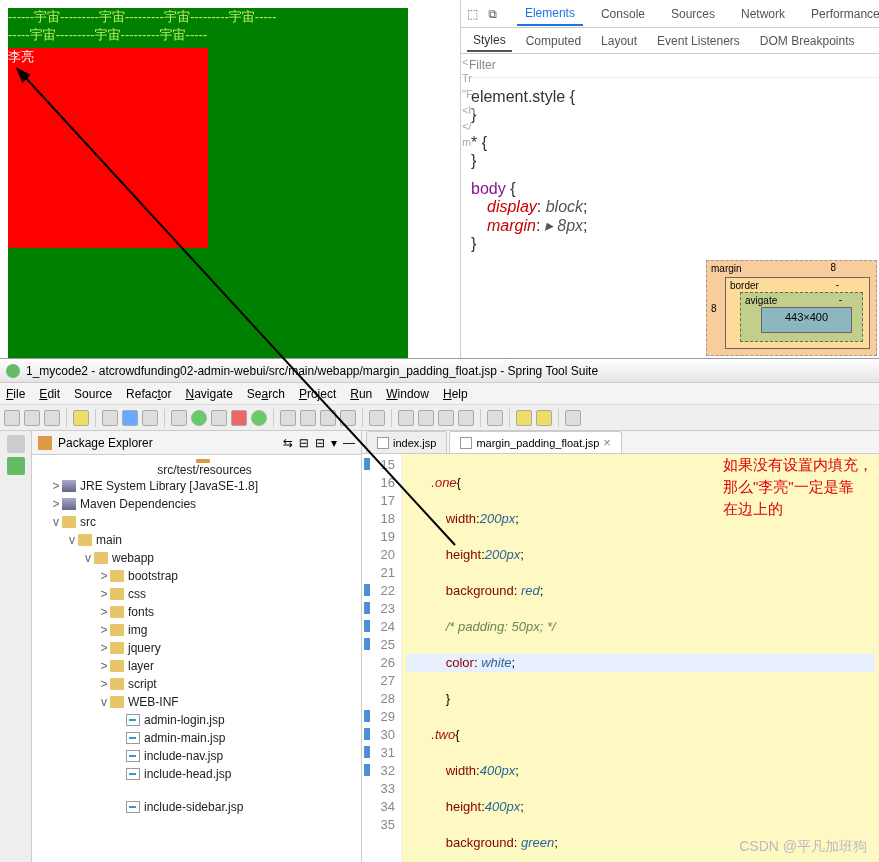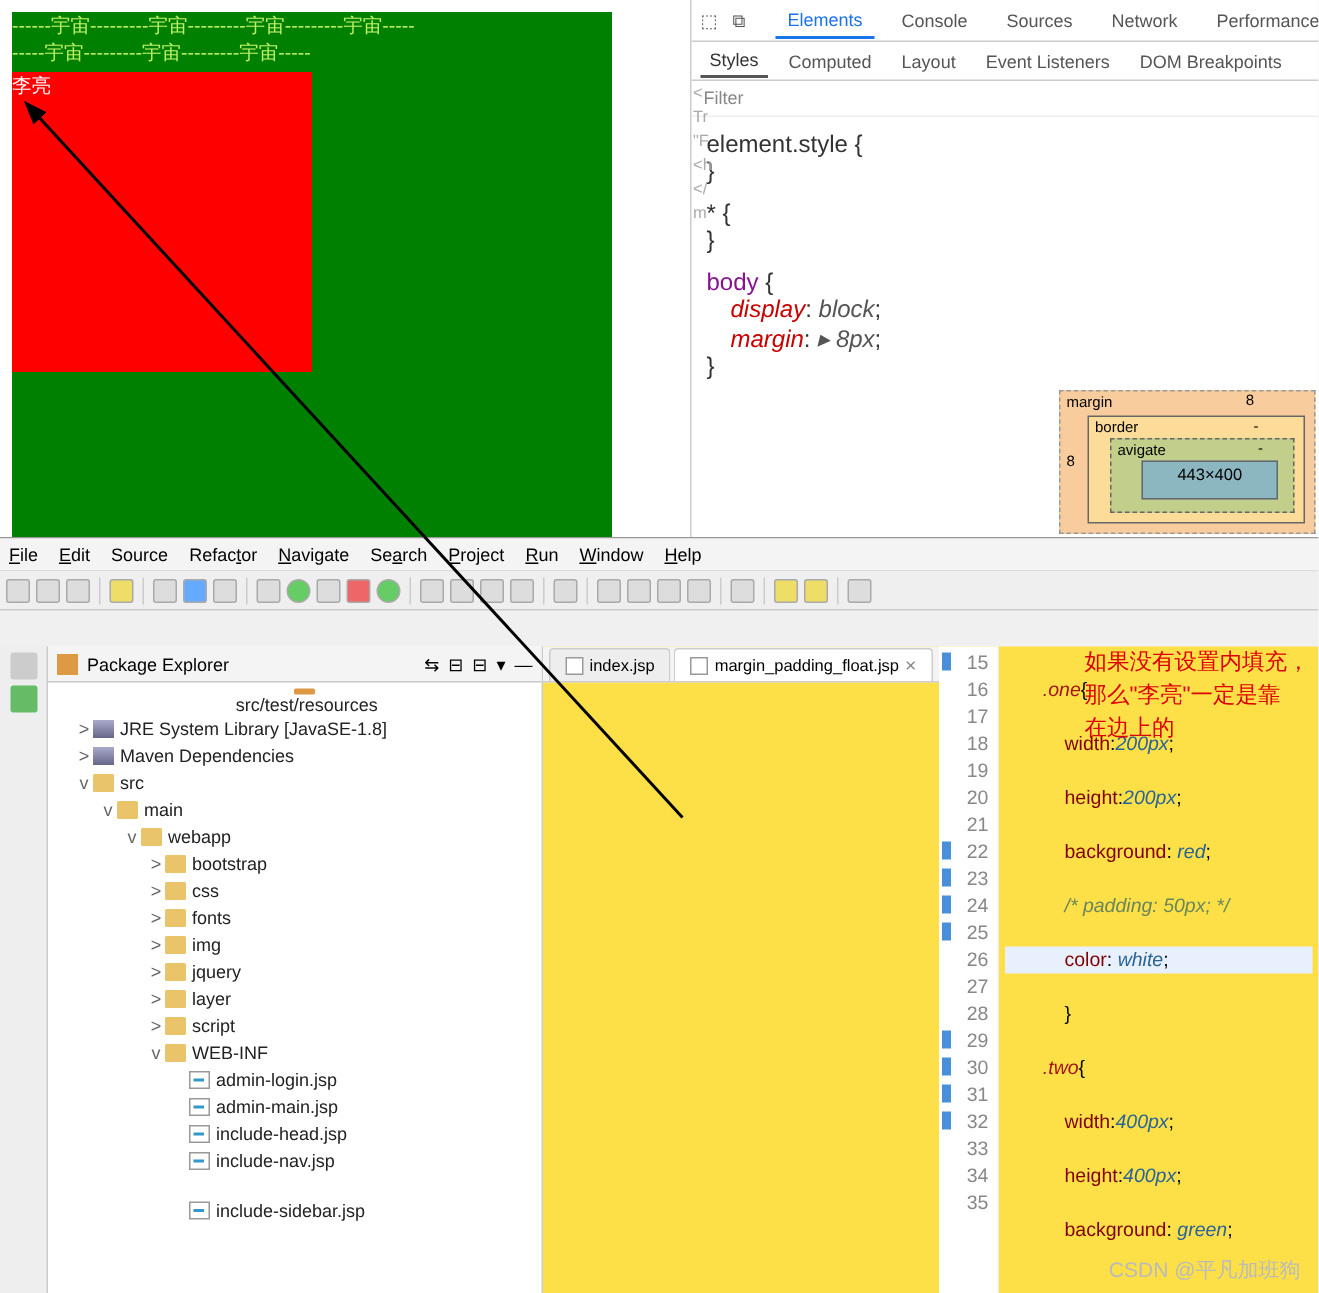--- a/index.html
+++ b/index.html
@@ -59,21 +59,21 @@
 .tree-row { display: flex; align-items: center; height: 18px; white-space: nowrap; cursor: pointer; }
 .tree-row .tw { width: 12px; text-align: center; color: #666; }
 .tree-row .fic { width: 14px; height: 12px; margin-right: 4px; }
 .fic.pkg { background: #d94; border-radius: 1px; }
 .fic.lib { background: linear-gradient(#aac,#668); }
 .fic.fld { background: #e9c46a; border-radius: 1px; }
 .fic.fldo { background: #e9c46a; border-radius: 1px; position: relative; }
 .fic.jsp { background: #fff; border: 1px solid #999; position: relative; }
 .fic.jsp::after { content: ""; position: absolute; left: 2px; top: 4px; width: 7px; height: 2px; background: #39c; }
 
-.ec-editor { flex: 1; background: #fde047; display: flex; flex-direction: row; }
+.ec-editor { flex: 1; background: #fef9c3; display: flex; flex-direction: column; }
 .ed-tabs { height: 24px; background: #f4f4f4; border-bottom: 1px solid #ccc; display: flex; align-items: flex-end; padding: 0 4px; gap: 2px; }
 .ed-tab { height: 22px; padding: 3px 10px; background: #eee; border: 1px solid #ccc; border-bottom: none; border-radius: 3px 3px 0 0; font-size: 11px; display: flex; align-items: center; gap: 4px; cursor: pointer; }
 .ed-tab.active { background: #fff; }
 .ed-tab .jic { width: 12px; height: 12px; background: #fff; border: 1px solid #999; }
 .ed-tab .cls { color: #888; font-size: 13px; }
 .ed-body { flex: 1; display: flex; position: relative; font-family: Consolas, monospace; font-size: 13px; }
 .ed-gutter { width: 40px; text-align: right; padding: 2px 6px 2px 2px; color: #888; background: #fff; border-right: 1px solid #eee; line-height: 18px; position: relative; }
 .ed-gutter .ln { height: 18px; }
 .ed-mark { position: absolute; left: 2px; width: 6px; height: 12px; background: #4a90d9; }
 .ed-code { flex: 1; padding: 2px 4px; line-height: 18px; white-space: pre; }
@@ -160,20 +160,24 @@
   <div>&lt;h</div>
   <div></div>
   <div></div>
   <div></div>
   <div>&lt;/</div>
   <div></div>
   <div>m</div>
 </div>
 
 <div class="eclipse">
+  <div class="ec-title">
+    <span class="ic"></span>
+    <span>1_mycode2 - atcrowdfunding02-admin-webui/src/main/webapp/margin_padding_float.jsp - Spring Tool Suite</span>
+  </div>
   <div class="ec-menu">
     <span><u>F</u>ile</span>
     <span><u>E</u>dit</span>
     <span>Source</span>
     <span>Refac<u>t</u>or</span>
     <span><u>N</u>avigate</span>
     <span>Se<u>a</u>rch</span>
     <span><u>P</u>roject</span>
     <span><u>R</u>un</span>
     <span><u>W</u>indow</span>
@@ -310,26 +314,26 @@
             <span>admin-login.jsp</span>
           </div>
           <div class="tree-row" style="padding-left: 80px;">
             <span class="tw"></span>
             <span class="fic jsp"></span>
             <span>admin-main.jsp</span>
           </div>
           <div class="tree-row" style="padding-left: 80px;">
             <span class="tw"></span>
             <span class="fic jsp"></span>
+            <span>include-nav.jsp</span>
+          </div>
+          <div class="tree-row" style="padding-left: 80px;">
+            <span class="tw"></span>
+            <span class="fic jsp"></span>
             <span>include-head.jsp</span>
-          </div>
-          <div class="tree-row" style="padding-left: 80px;">
-            <span class="tw"></span>
-            <span class="fic jsp"></span>
-            <span>include-nav.jsp</span>
           </div>
           <div class="tree-row" style="padding-left: 80px; margin-top: 15px;">
             <span class="tw"></span>
             <span class="fic jsp"></span>
             <span>include-sidebar.jsp</span>
           </div>
         </div>
     </div>
 
     <div class="ec-editor">

